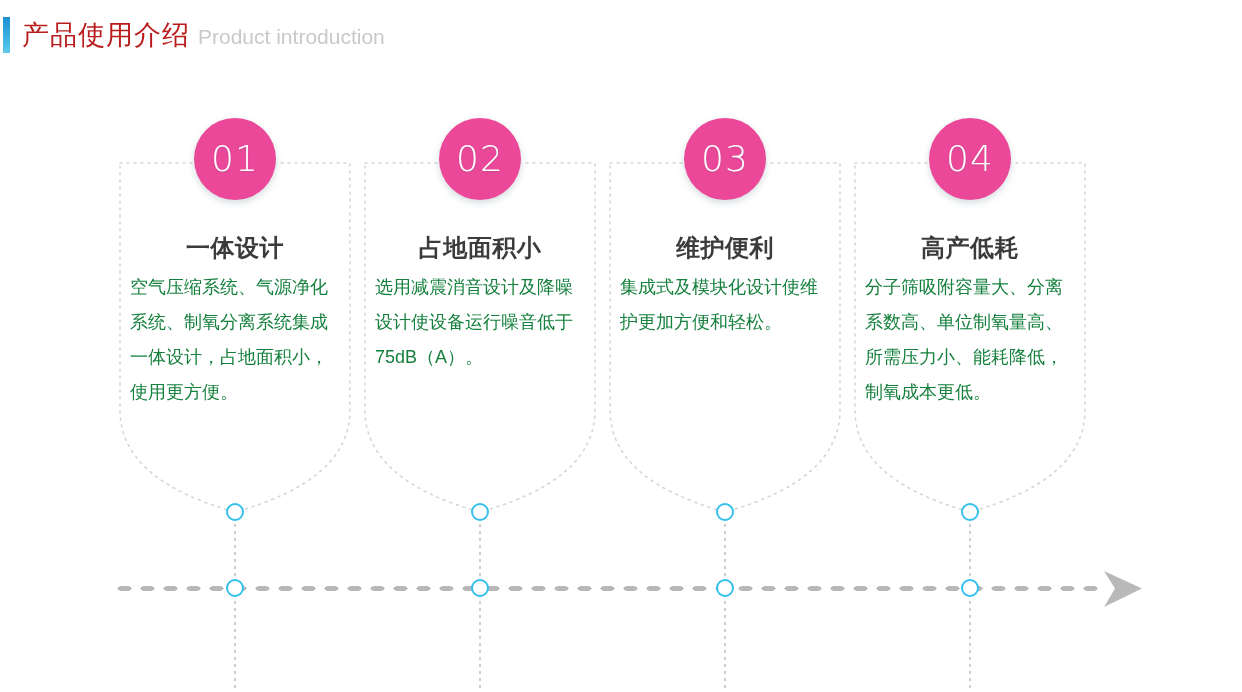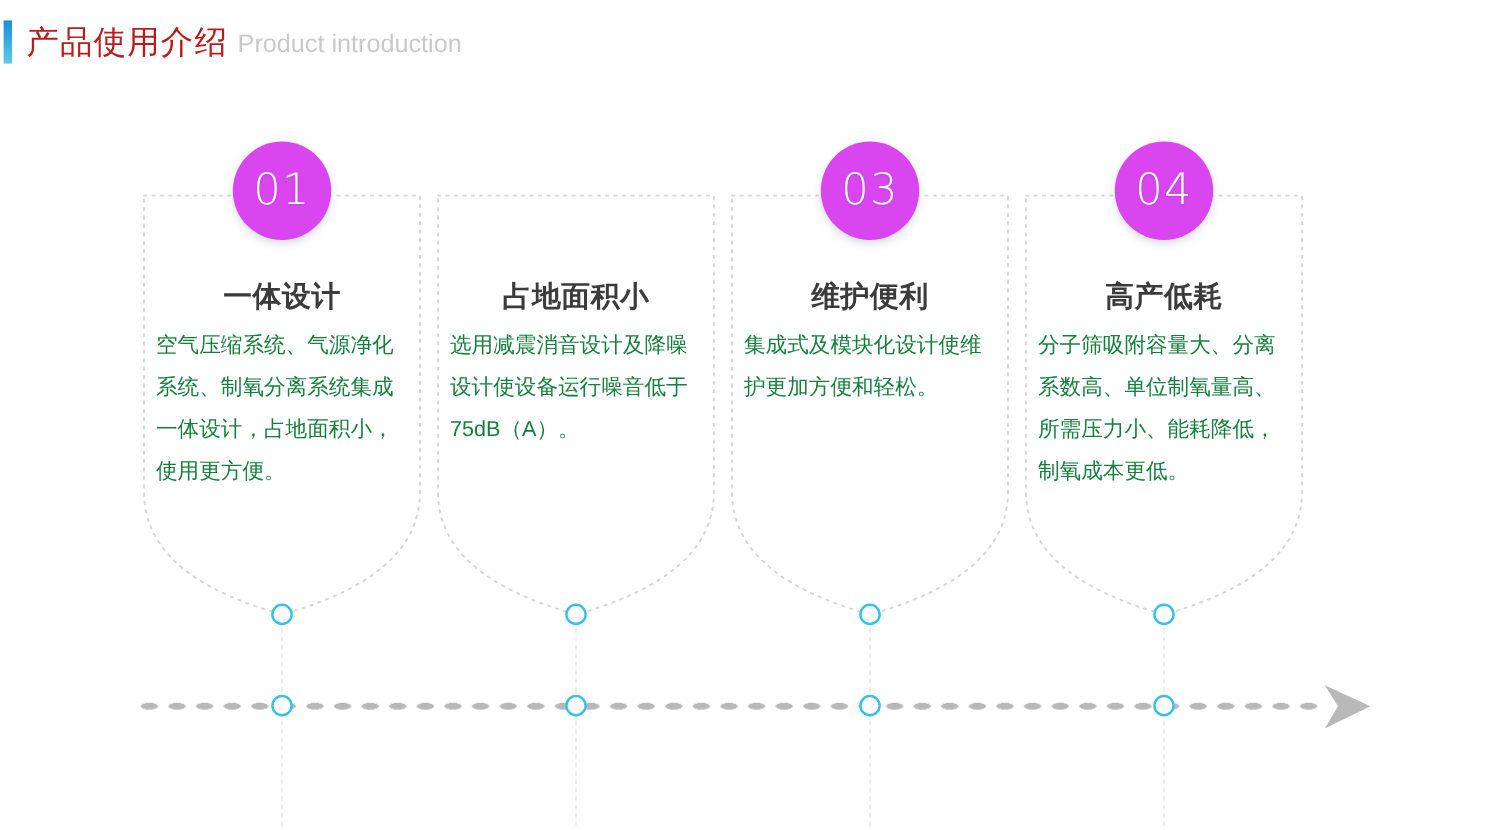--- a/index.html
+++ b/index.html
@@ -36,21 +36,21 @@
   .card-shape{
     position:absolute;left:0;top:0;width:234px;height:400px;
     pointer-events:none;
   }
   .card-shape svg{display:block;width:234px;height:400px;overflow:visible;}
 
   .badge{
     position:absolute;left:50%;top:-22px;
     transform:translateX(-50%);
     width:82px;height:82px;border-radius:50%;
-    background:#d946ef;
+    background:#ec4899;
     box-shadow:0 3px 7px rgba(120,140,150,.30);
     display:flex;align-items:center;justify-content:center;
     z-index:5;
   }
   .badge span{
     color:#ffffff;font-size:36px;line-height:36px;
     font-weight:300;letter-spacing:1px;
     font-family:"DejaVu Sans","Liberation Sans",sans-serif;
     text-shadow:0 1px 2px rgba(0,80,110,.18);
   }
@@ -131,20 +131,23 @@
       <div class="ring ring-tip"></div>
       <div class="vconn"></div>
     </div>
 
     <div class="card" style="left:363px">
       <div class="card-shape">
         <svg viewBox="0 0 234 400" xmlns="http://www.w3.org/2000/svg">
           <path d="M2 23 L232 23 L232 270 Q232 340 117 372 Q2 340 2 270 Z" fill="none" stroke="#d6d6d6" stroke-width="1.6" stroke-dasharray="2 5" stroke-linecap="round"></path>
         </svg>
       </div>
+      <div class="badge">
+        <span>02</span>
+      </div>
       <div class="card-title">占地面积小</div>
       <div class="card-body">选用减震消音设计及降噪设计使设备运行噪音低于75dB（A）。</div>
       <div class="ring ring-tip"></div>
       <div class="vconn"></div>
     </div>
 
     <div class="card" style="left:608px">
       <div class="card-shape">
         <svg viewBox="0 0 234 400" xmlns="http://www.w3.org/2000/svg">
           <path d="M2 23 L232 23 L232 270 Q232 340 117 372 Q2 340 2 270 Z" fill="none" stroke="#d6d6d6" stroke-width="1.6" stroke-dasharray="2 5" stroke-linecap="round"></path>

